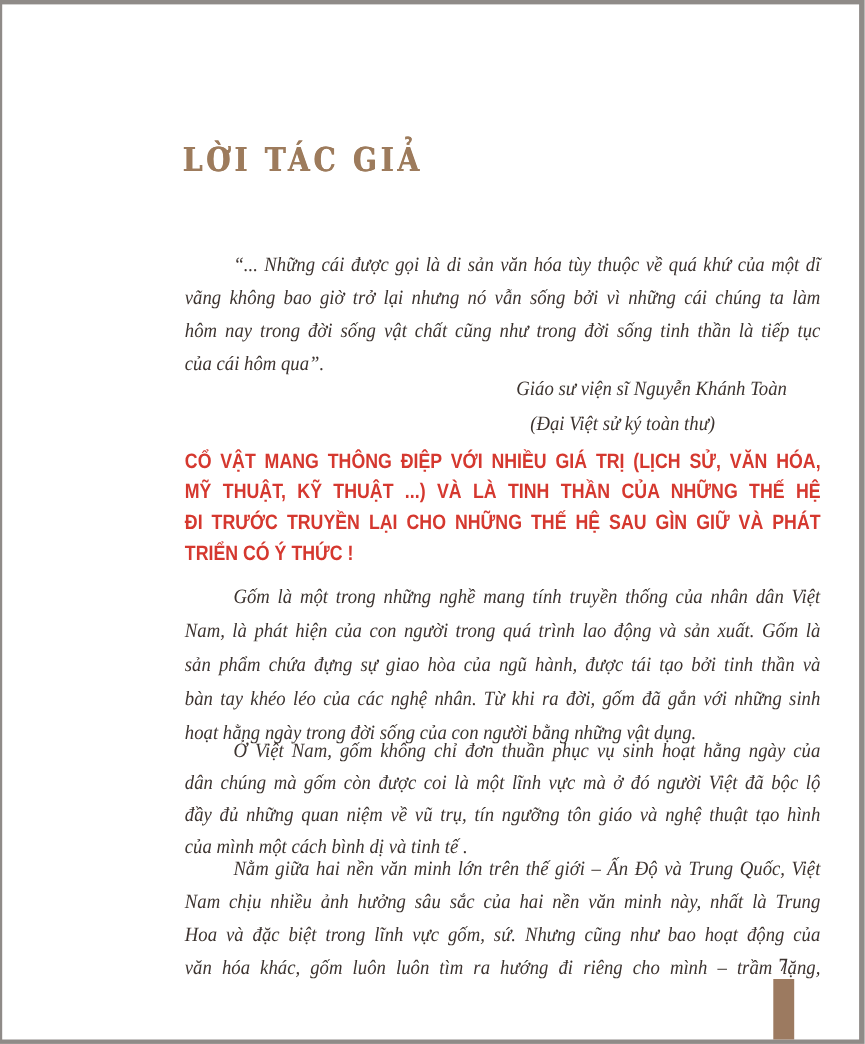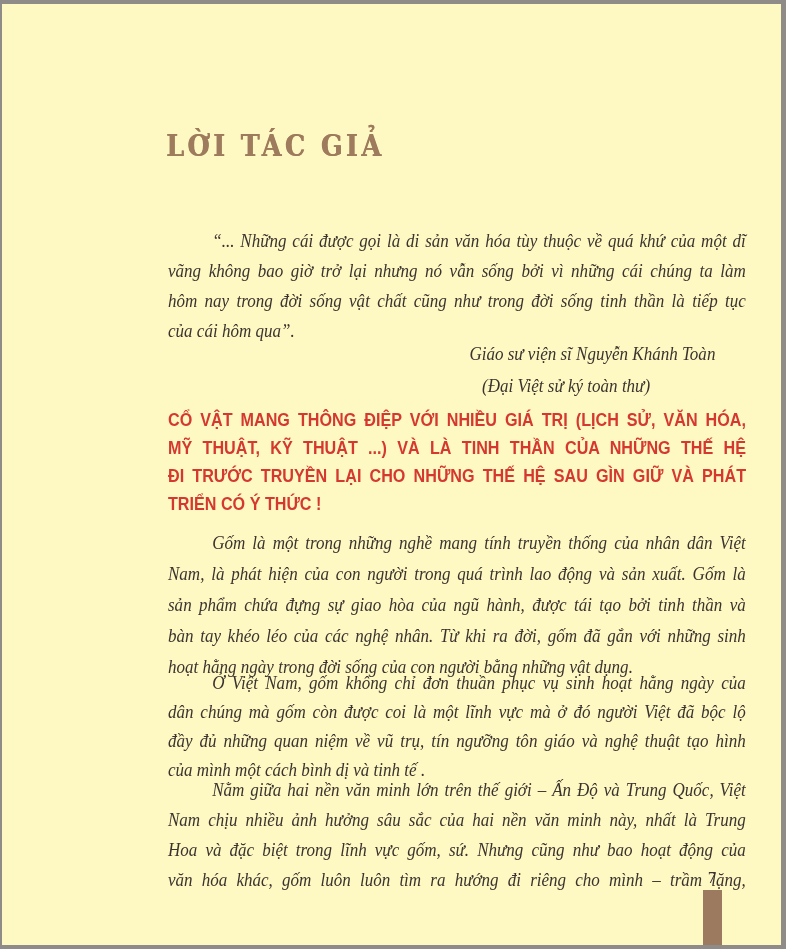--- a/index.html
+++ b/index.html
@@ -6,21 +6,21 @@
   body {
     width:786px; height:949px;
     background:#8f8b88;
     position:relative;
     font-family:"Liberation Serif", serif;
     overflow:hidden;
   }
   .page {
     position:absolute;
     left:2px; top:4px; right:5px; bottom:4px;
-    background:#fef9c3;
+    background:#ffffff;
   }
   .chapter-title {
     position:absolute;
     left:164px; top:124px;
     font-family:"DejaVu Serif", serif;
     font-weight:bold;
     font-size:30px;
     letter-spacing:4px;
     color:#9d7b5c;
     text-shadow:0.6px 0 0 #9d7b5c;

